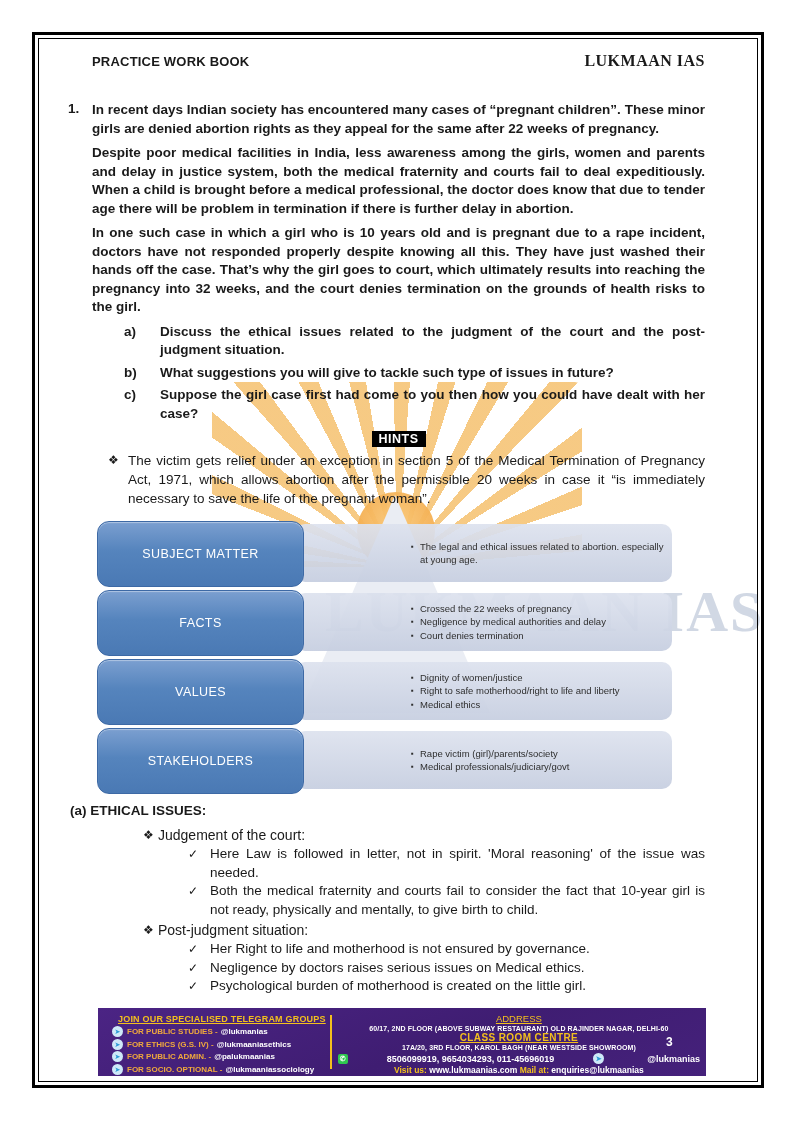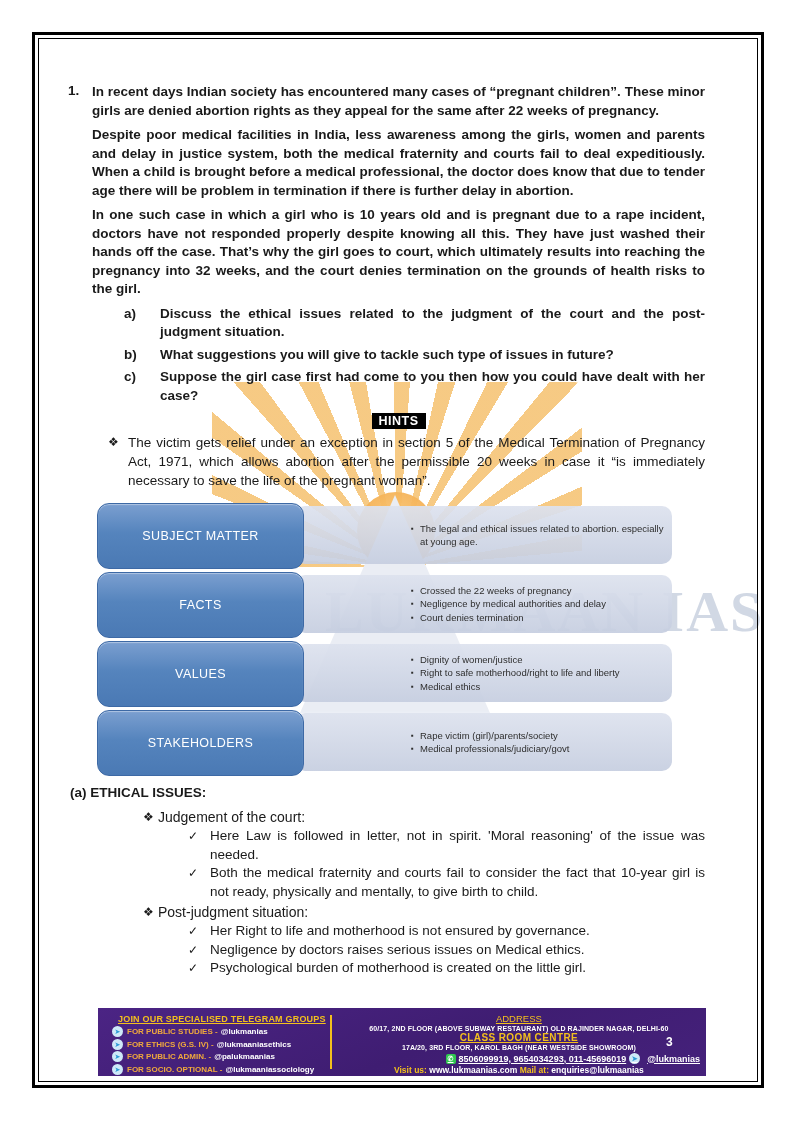--- a/index.html
+++ b/index.html
@@ -78,21 +78,21 @@
   .tg-icon{flex:0 0 11px;height:11px;border-radius:50%;background:#cfe9f8;
     color:#2d9ad6;font-size:7px;line-height:11px;text-align:center;margin-right:4px;}
   .ft-item-label{color:#f0a93c;font-weight:bold;font-size:8px;}
   .ft-item-handle{color:#fff;font-weight:bold;font-size:8px;margin-left:3px;}
   .ft-divider{flex:0 0 2px;background:#f3c01d;margin:2px 6px 2px 4px;}
   .ft-right{flex:1;text-align:center;color:#fff;}
   .ft-addr-title{color:#f3c01d;font-weight:normal;font-size:9.5px;text-decoration:underline;}
   .ft-addr-line{font-size:7px;font-weight:bold;letter-spacing:.1px;margin-top:1px;}
   .ft-class-title{color:#f3c01d;font-weight:bold;font-size:10px;text-decoration:underline;letter-spacing:.4px;text-align:center;}
   .ft-phone-row{font-size:9px;font-weight:bold;margin-top:2px;display:flex;
-                justify-content:flex-end;align-items:center;gap:3px;text-decoration:underline;}
+                justify-content:space-between;align-items:center;gap:3px;}
   .wa-icon{display:inline-block;width:10px;height:10px;border-radius:2px;background:#2fc750;
     color:#fff;font-size:7px;line-height:10px;text-align:center;}
   .ft-visit{font-size:8.5px;font-weight:bold;margin-top:1px;}
   .ft-visit .y{color:#f3c01d;}
   .page-num{position:absolute;left:666px;top:1035px;z-index:3;color:#fff;
             font-weight:bold;font-size:12px;}
 </style>
 </head>
 <body>
 
@@ -102,20 +102,24 @@
   <div class="wm wm-sun"></div>
   <div class="wm wm-tri"></div>
   <div class="wm wm-text">LUKMAAN IAS</div>
 
   <div class="border-outer">
     <div class="border-inner"></div>
   </div>
 
   <div class="content">
 
+    <div class="header">
+      <span class="hdr-left">PRACTICE WORK BOOK</span>
+      <span class="hdr-right">LUKMAAN IAS</span>
+    </div>
 
     <div class="question">
       <span class="qnum">1.</span>
       <p class="q-par">In recent days Indian society has encountered many cases of “pregnant children”. These minor girls are denied abortion rights as they appeal for the same after 22 weeks of pregnancy.</p>
       <p class="q-par">Despite poor medical facilities in India, less awareness among the girls, women and parents and delay in justice system, both the medical fraternity and courts fail to deal expeditiously. When a child is brought before a medical professional, the doctor does know that due to tender age there will be problem in termination if there is further delay in abortion.</p>
       <p class="q-par">In one such case in which a girl who is 10 years old and is pregnant due to a rape incident, doctors have not responded properly despite knowing all this. They have just washed their hands off the case. That’s why the girl goes to court, which ultimately results into reaching the pregnancy into 32 weeks, and the court denies termination on the grounds of health risks to the girl.</p>
 
       <div class="subq">
         <span class="subq-label">a)</span>
         <span class="subq-text">Discuss the ethical issues related to the judgment of the court and the post-judgment situation.</span>

